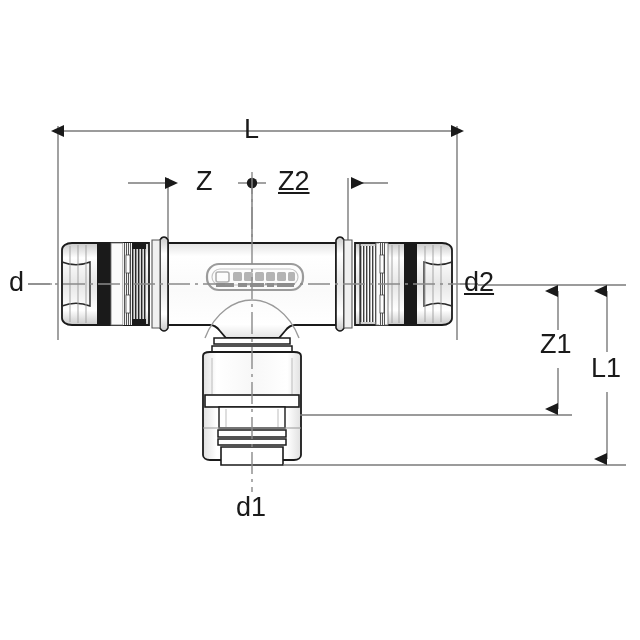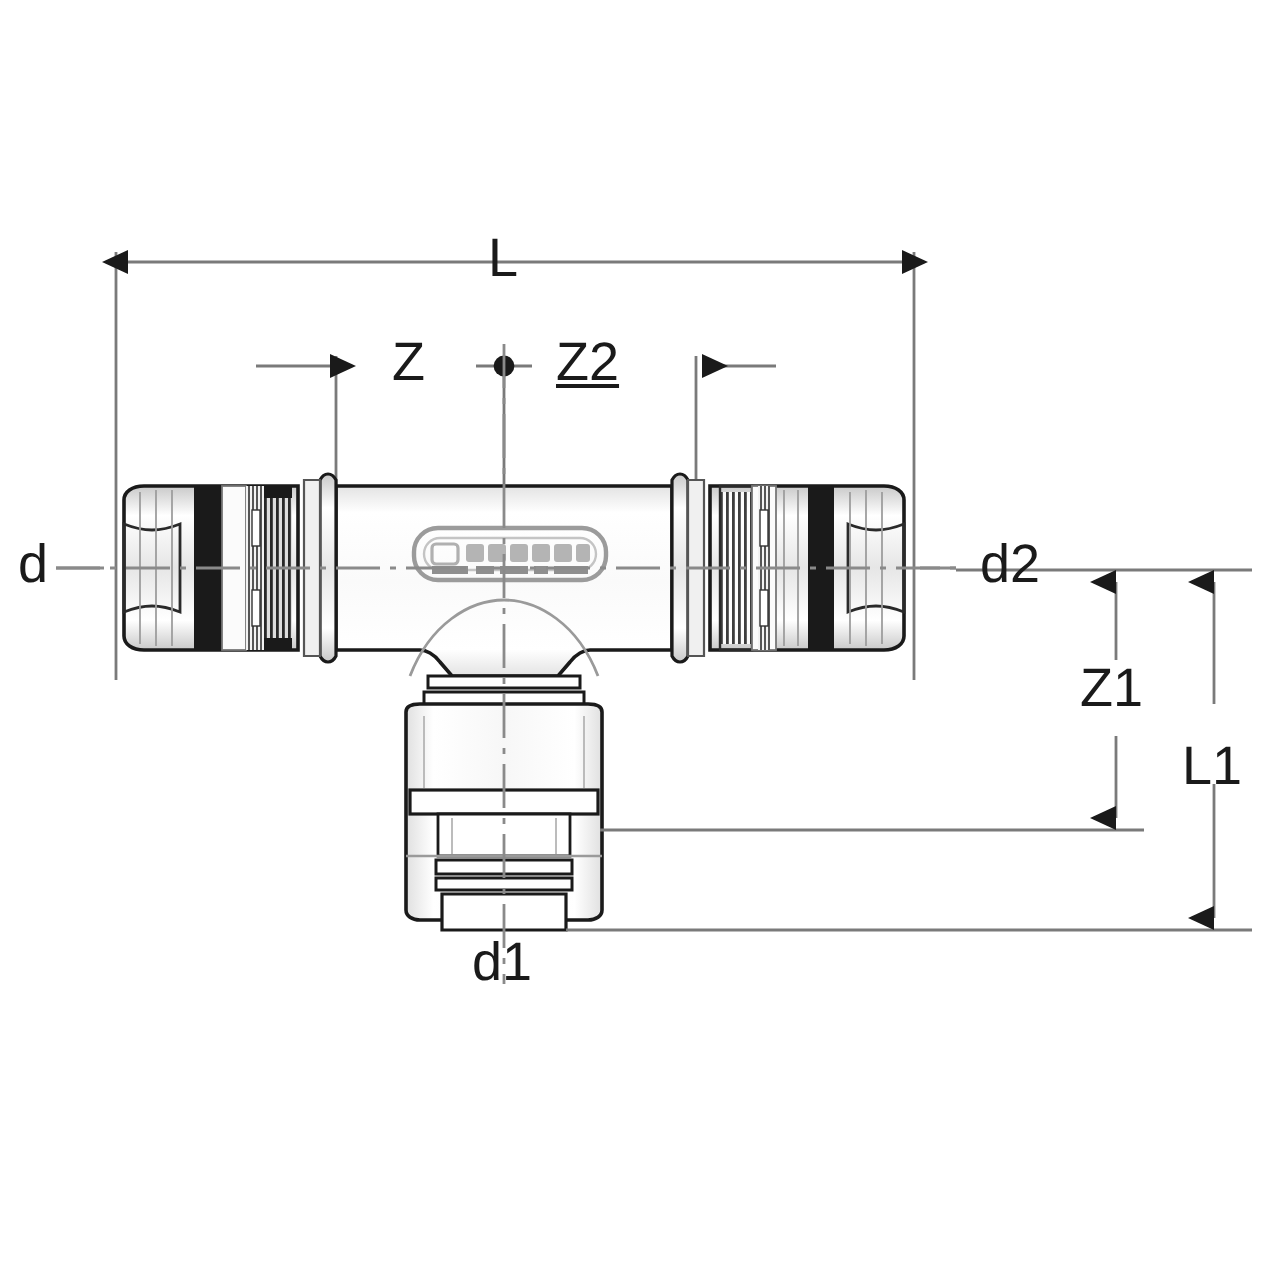--- a/index.html
+++ b/index.html
@@ -231,21 +231,21 @@
   </svg>
 
   <div class="lbl" style="left:244px; top:116px;">L</div>
 
   <div class="lbl" style="left:196px; top:168px;">Z</div>
 
   <div class="lbl" style="left:278px; top:168px;text-decoration:underline;">Z2</div>
 
   <div class="lbl" style="left:9px;  top:269px;">d</div>
 
-  <div class="lbl" style="left:490px; top:269px;">d2</div>
+  <div class="lbl" style="left:464px; top:269px;text-decoration:underline;">d2</div>
 
   <div class="lbl" style="left:540px; top:331px;">Z1</div>
 
-  <div class="lbl" style="left:591px; top:355px;margin-top:15px;">L1</div>
-
-  <div class="lbl" style="left:236px; top:468px;">d1</div>
+  <div class="lbl" style="left:591px; top:355px;">L1</div>
+
+  <div class="lbl" style="left:236px; top:494px;">d1</div>
 
 </div>
 
 </body></html>

